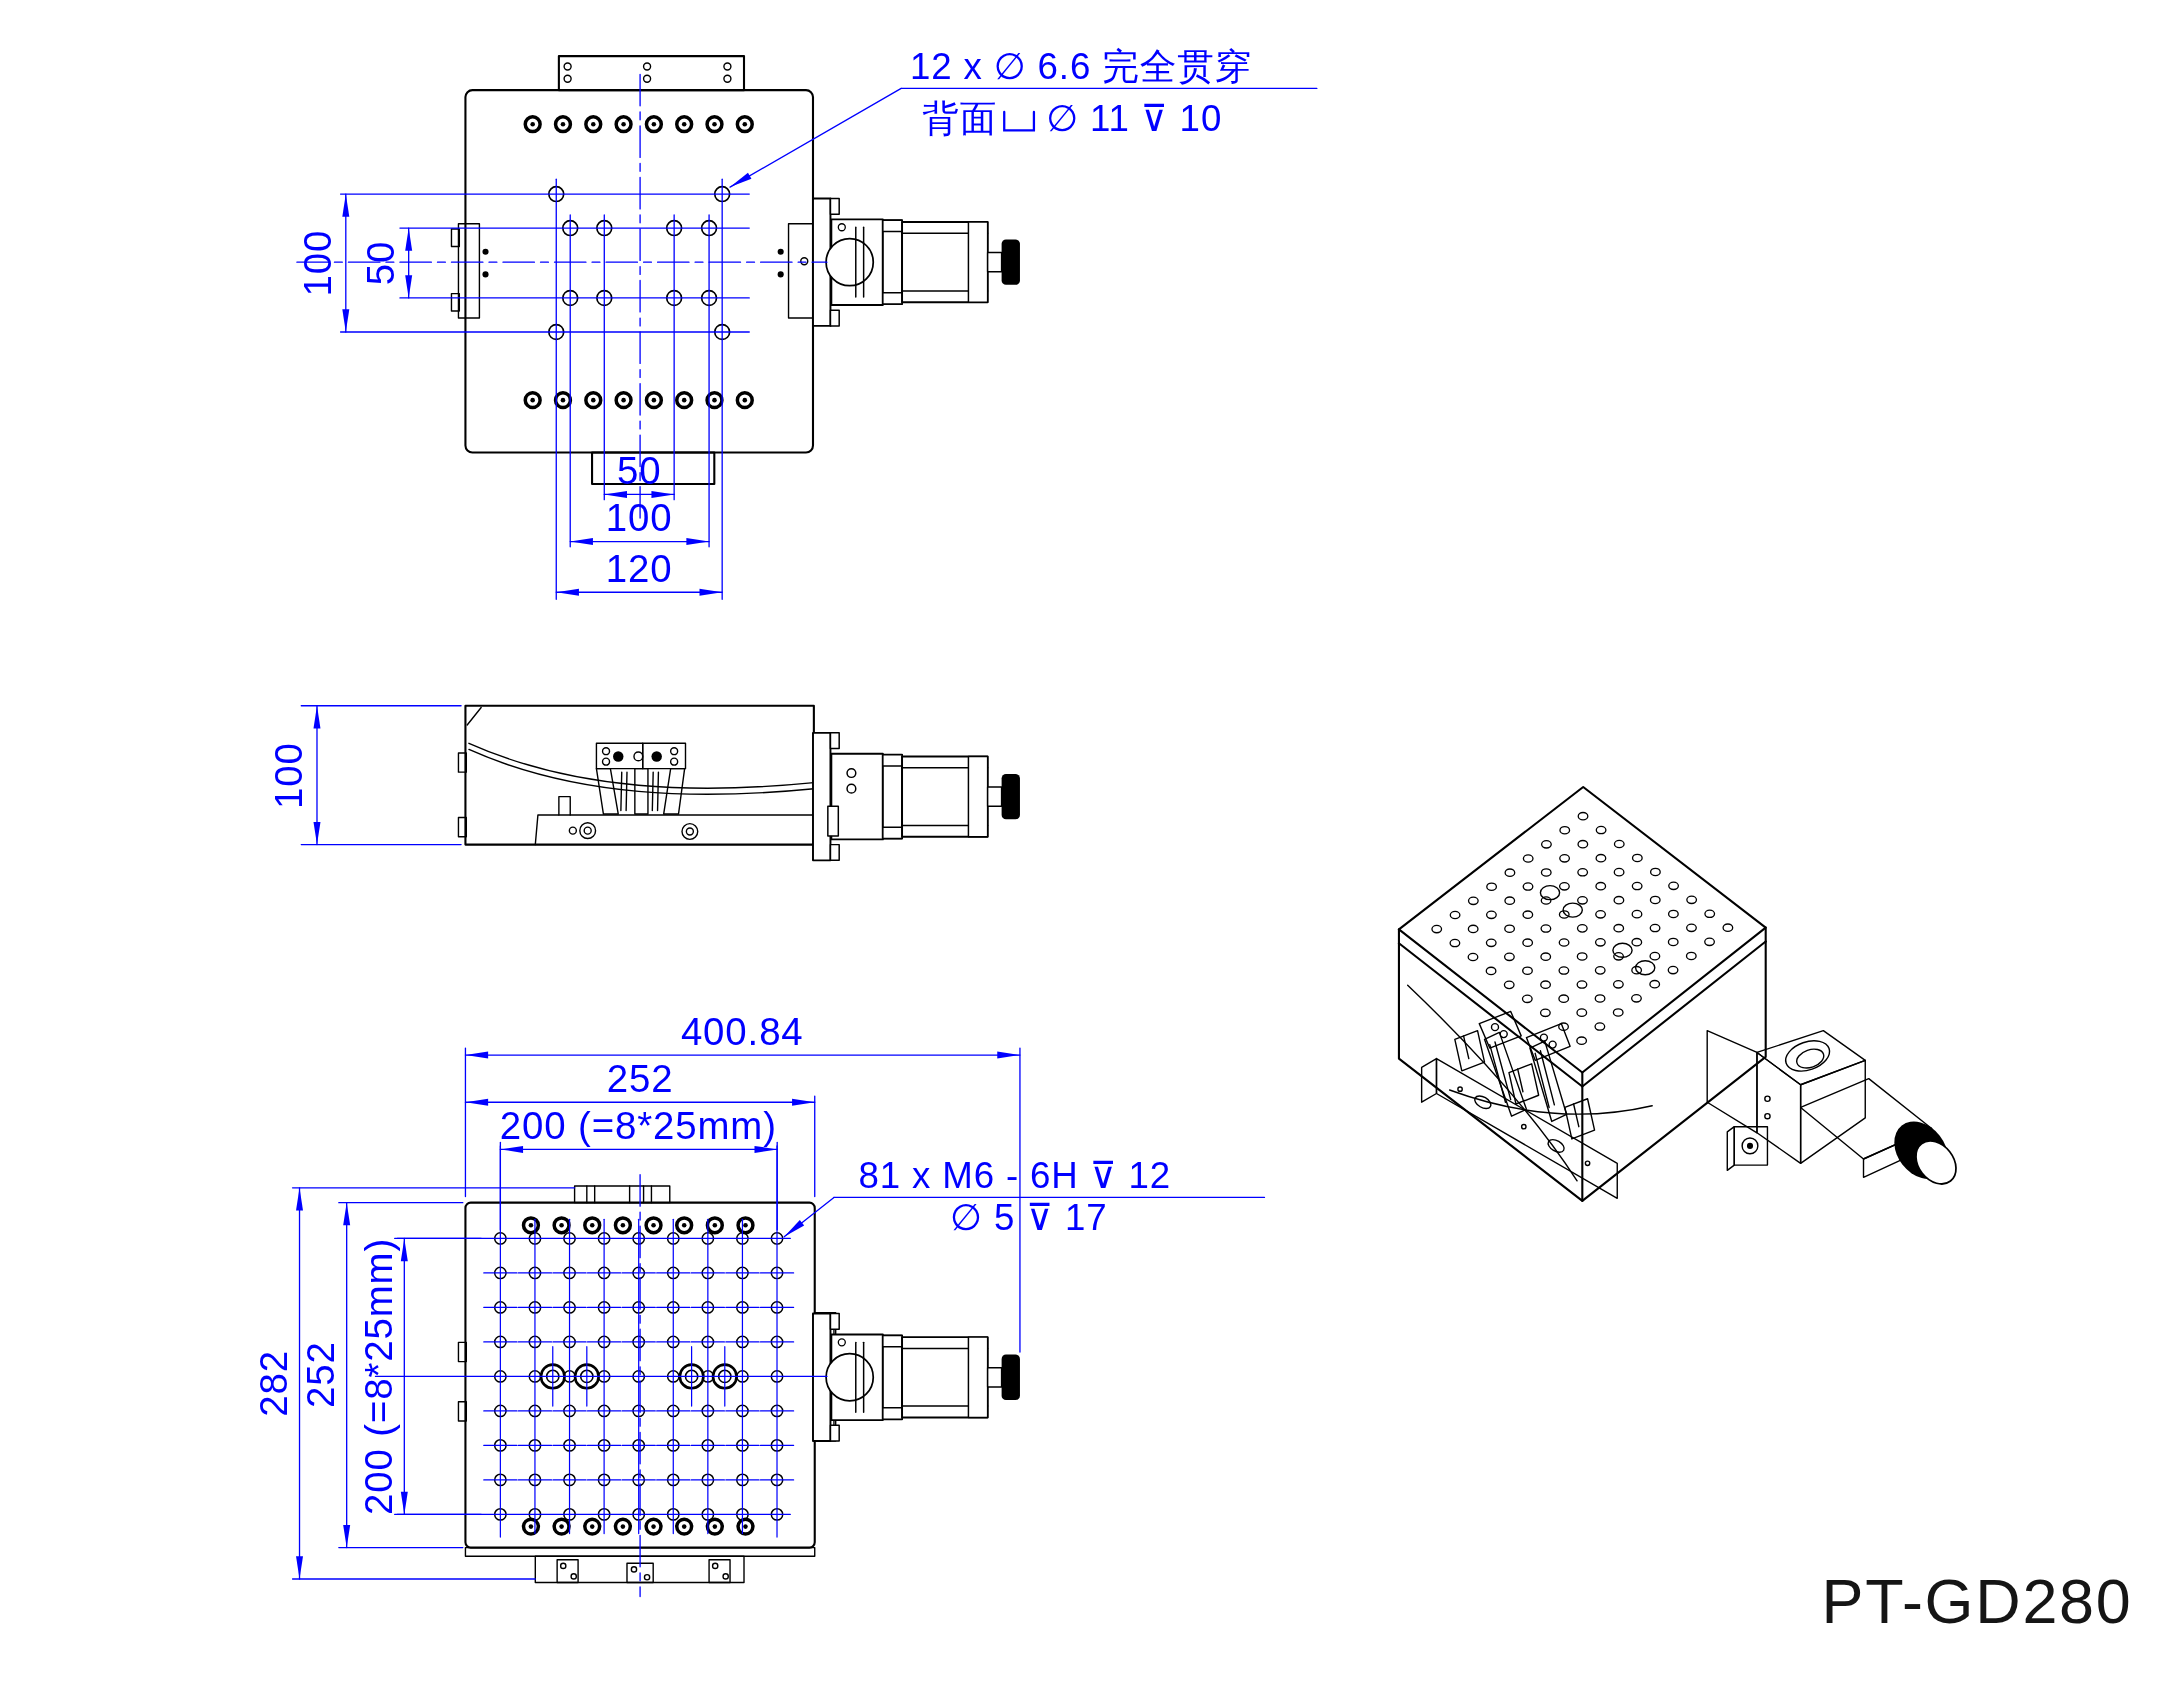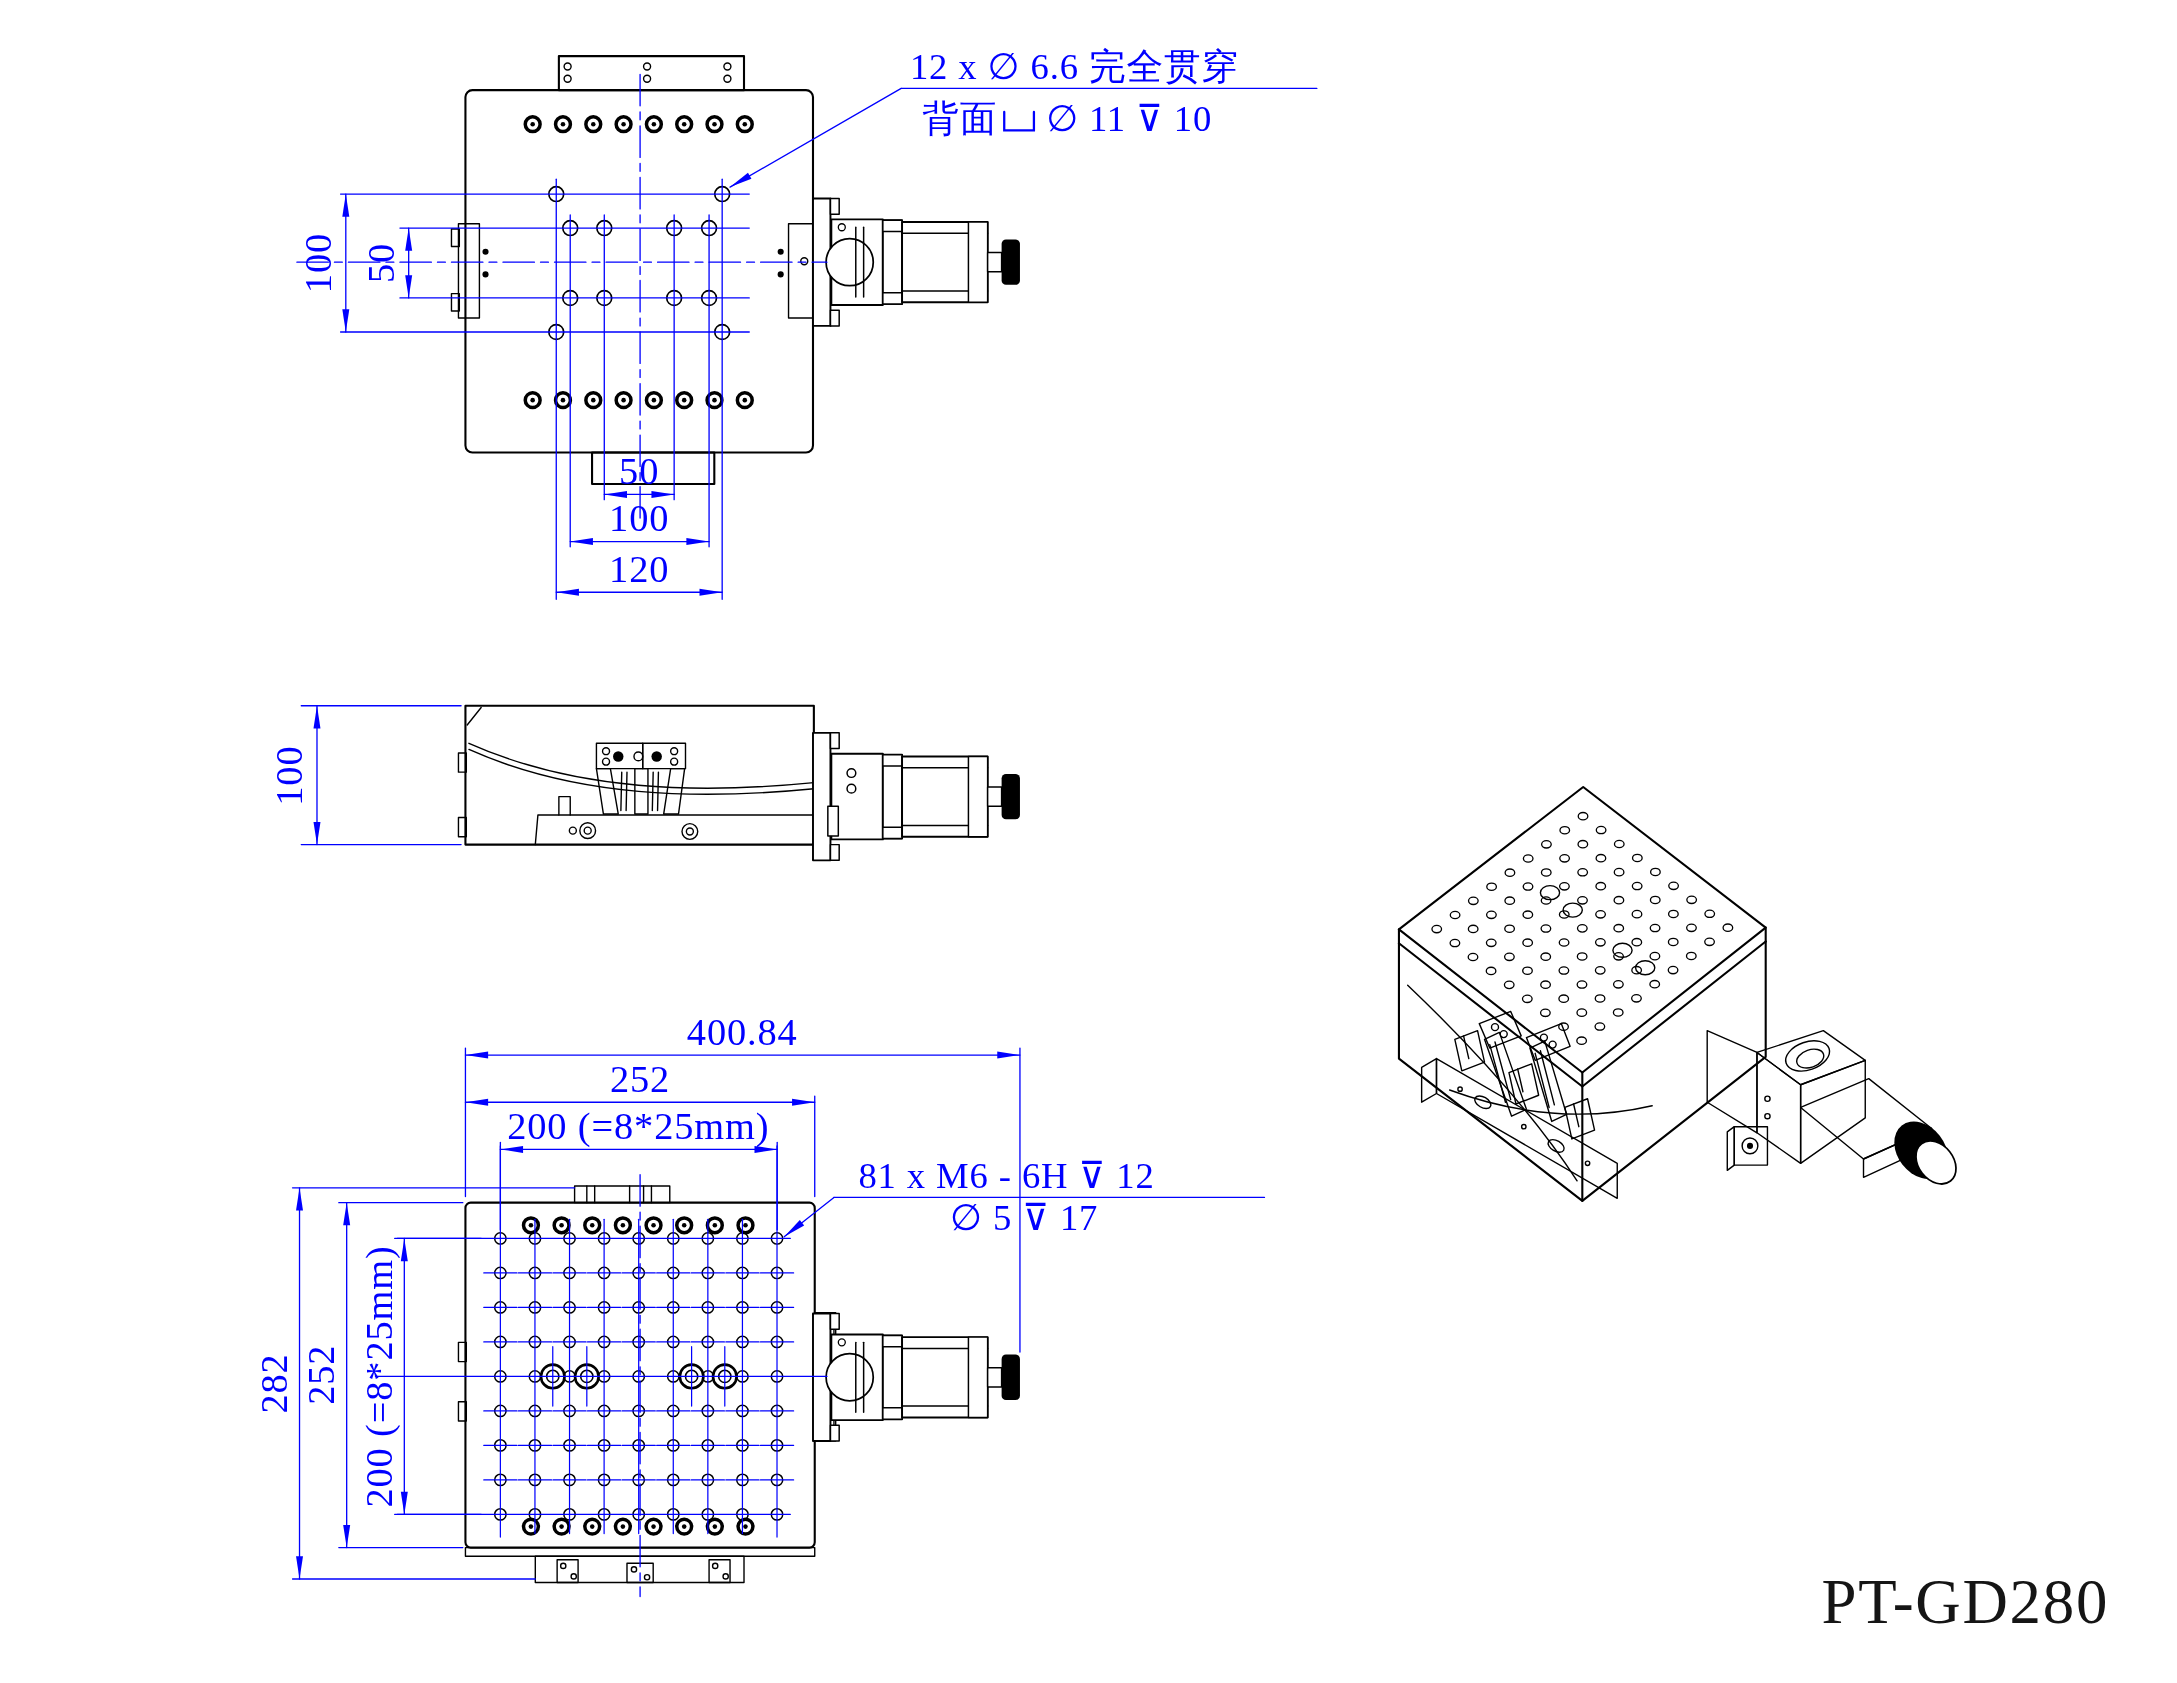--- a/index.html
+++ b/index.html
@@ -1,17 +1,17 @@
 <!DOCTYPE html>
 <html style="font-size:14px"><head>
 <meta charset="utf-8">
 <style>
   html,body{margin:0;padding:0;background:#ffffff;}
   #stage{position:relative;width:2101px;height:1684px;background:#fff;
-         font-family:Liberation Serif, serif;}
+         font-family:Liberation Sans, sans-serif;}
   svg{position:absolute;left:0;top:0;}
   .blk{stroke:#000;fill:none;stroke-width:2.4;stroke-linejoin:round;stroke-linecap:round;}
   .thin{stroke-width:1.6;}
   .blue{stroke:#0000ff;fill:none;stroke-width:1.5;stroke-linecap:round;}
   .cl{stroke-dasharray:36 7 9 7;}
   .dimtxt{fill:#0000ff;stroke:none;font-size:44px;letter-spacing:1px;}
   .notetxt{fill:#0000ff;stroke:none;font-size:42px;letter-spacing:1px;}
   .pn{fill:#151515;stroke:none;font-size:72px;letter-spacing:2px;}
 </style>
 </head>

